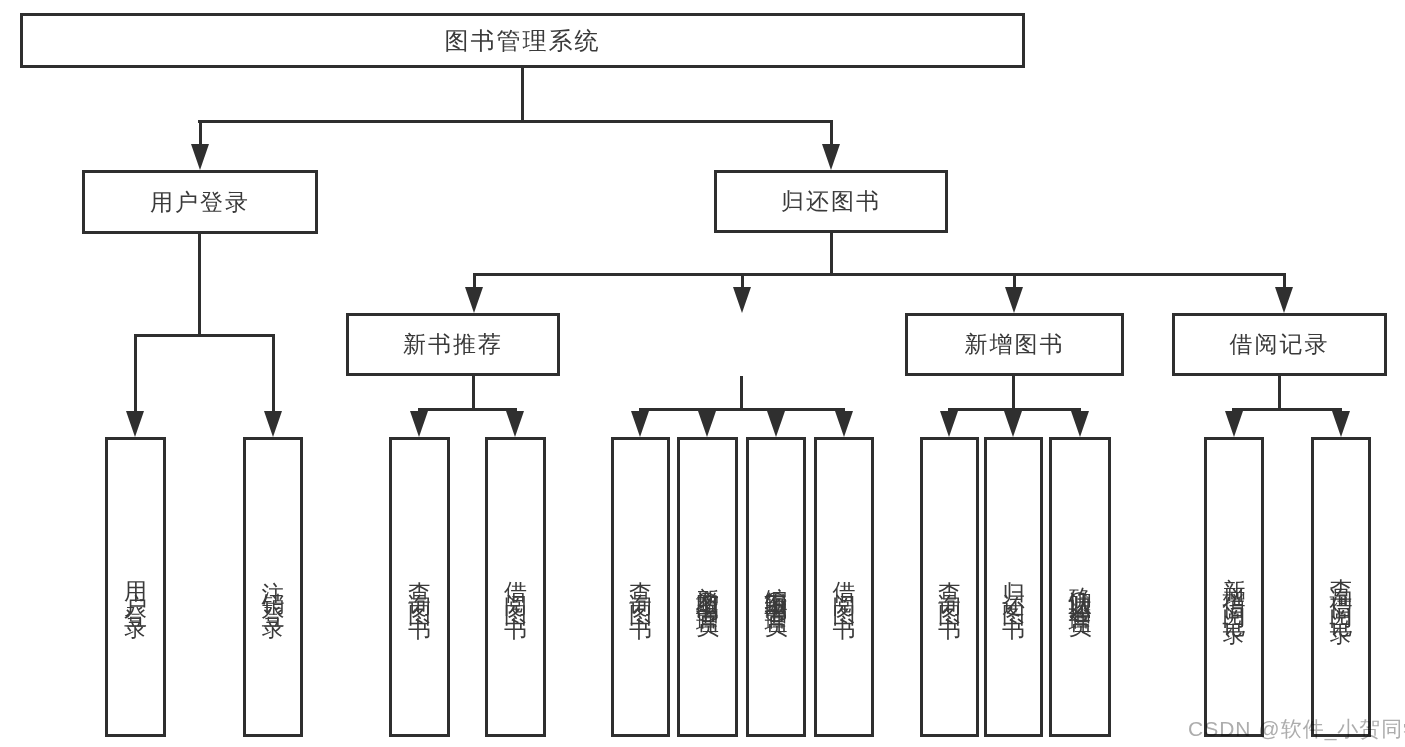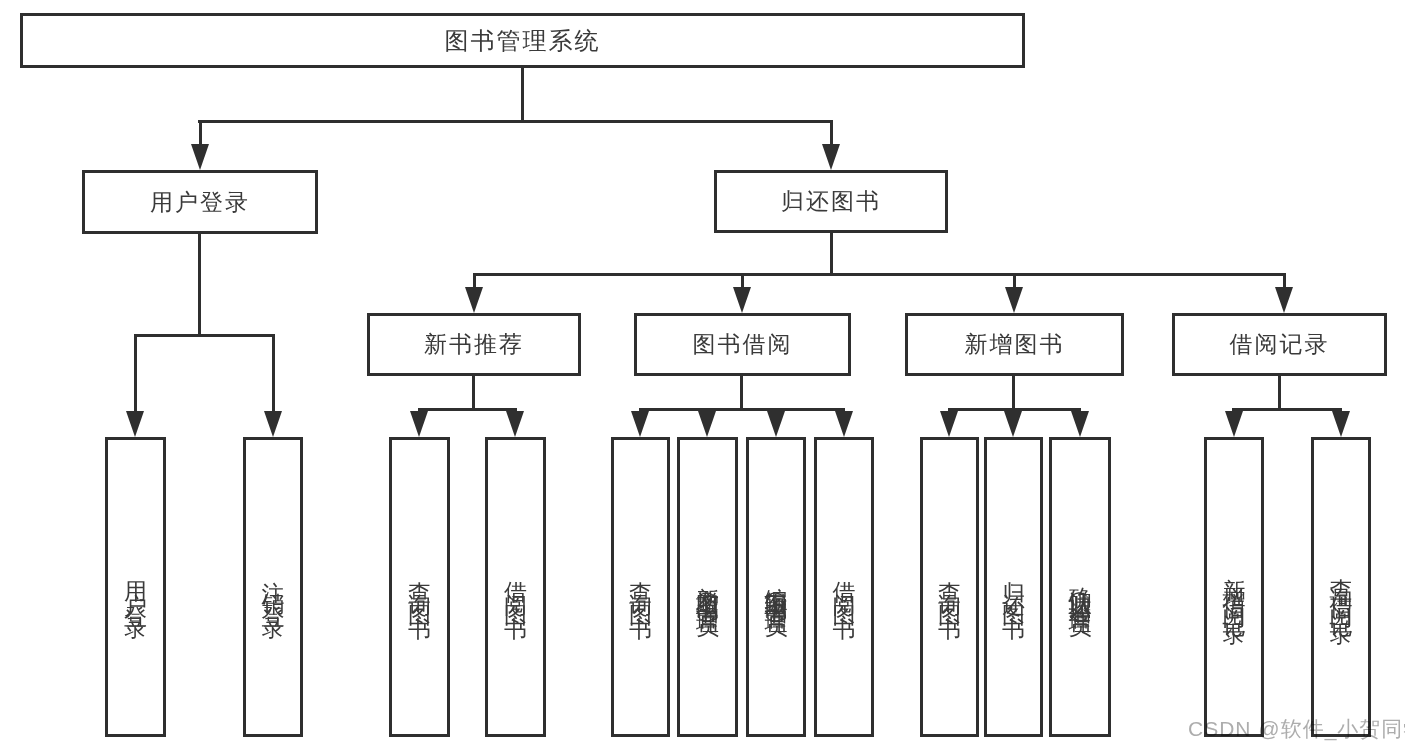--- a/index.html
+++ b/index.html
@@ -85,25 +85,22 @@
   <div class="hline" style="left:473px;top:273px;width:813px"></div>
   <div class="vline" style="left:473px;top:273px;height:16px"></div>
   <div class="vline" style="left:741px;top:273px;height:16px"></div>
   <div class="vline" style="left:1013px;top:273px;height:16px"></div>
   <div class="vline" style="left:1283px;top:273px;height:16px"></div>
   <div class="arrow" style="left:465px;top:287px"></div>
   <div class="arrow" style="left:733px;top:287px"></div>
   <div class="arrow" style="left:1005px;top:287px"></div>
   <div class="arrow" style="left:1275px;top:287px"></div>
 
-  <div class="box" style="left:367px;top:313px;width:214px;height:63px">
+  <div class="box" style="left:346px;top:313px;width:214px;height:63px">
     <span class="h-label">新书推荐</span>
-  </div>
-  <div class="box" style="left:634px;top:313px;width:217px;height:63px">
-    <span class="h-label">图书借阅</span>
   </div>
   <div class="box" style="left:905px;top:313px;width:219px;height:63px">
     <span class="h-label">新增图书</span>
   </div>
   <div class="box" style="left:1172px;top:313px;width:215px;height:63px">
     <span class="h-label">借阅记录</span>
   </div>
 
   <div class="vline" style="left:472px;top:376px;height:32px"></div>
   <div class="hline" style="left:418px;top:408px;width:99px"></div>

